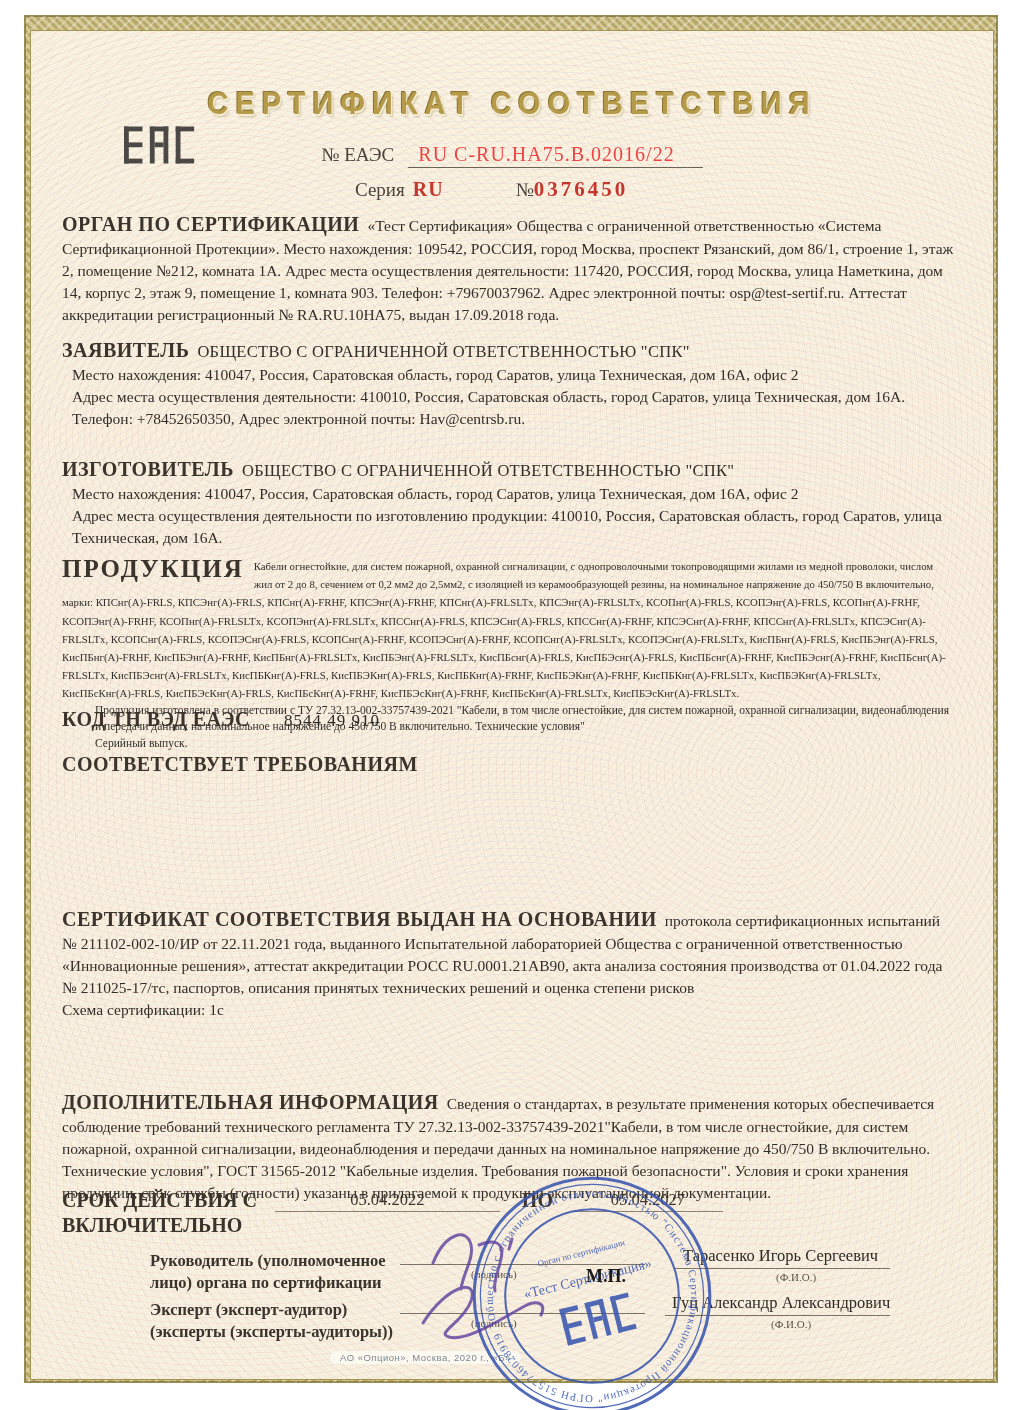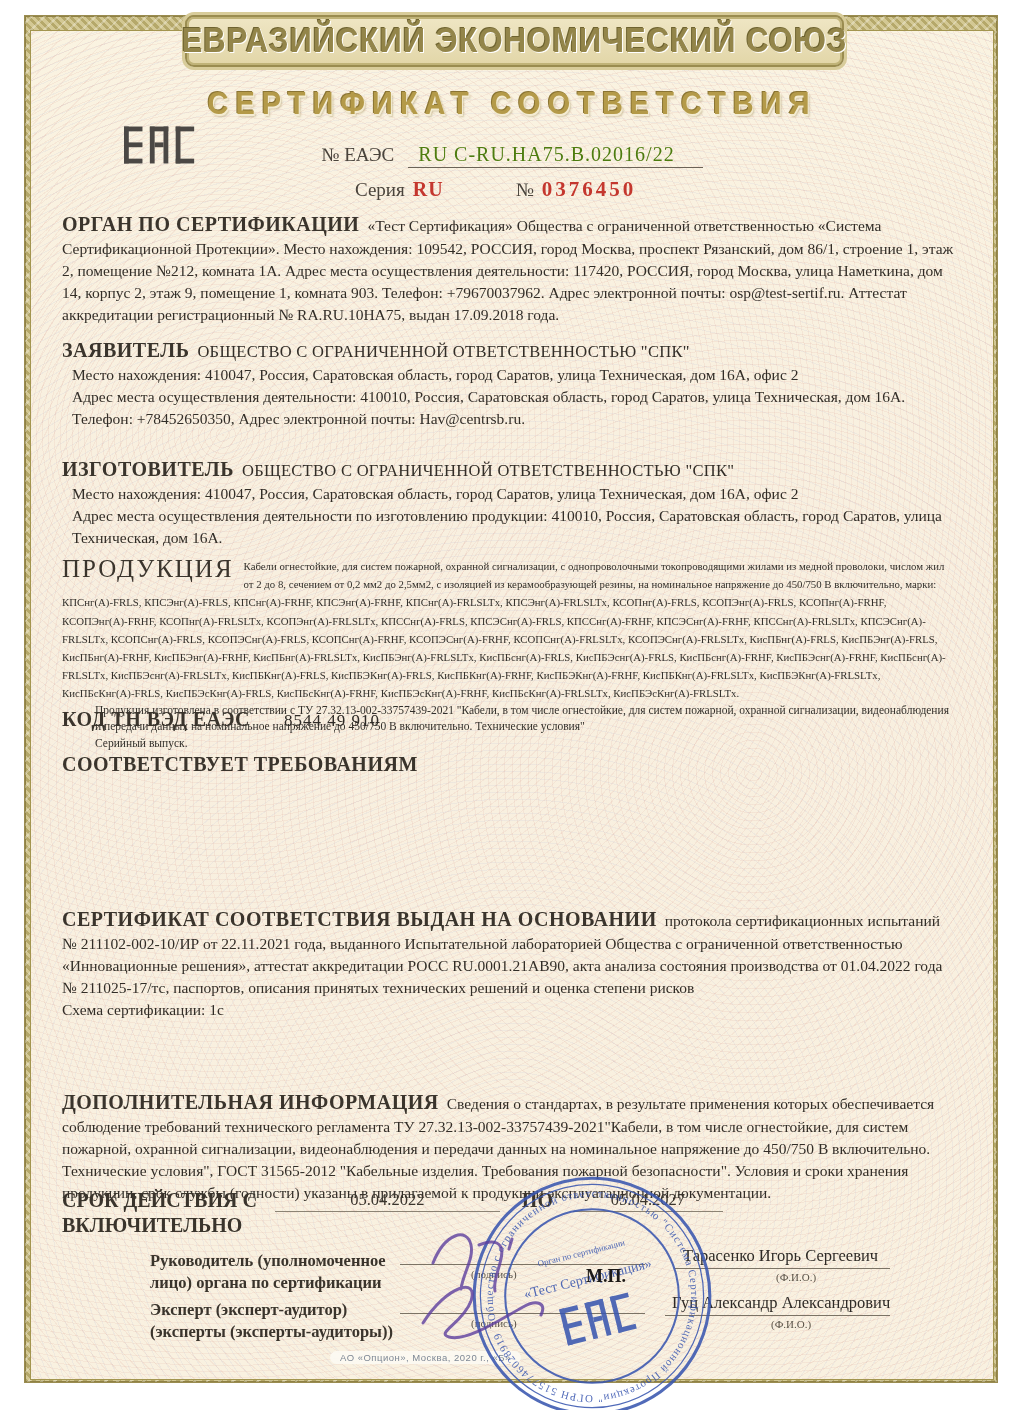--- a/index.html
+++ b/index.html
@@ -45,35 +45,35 @@
   }
   .eac-mark{position:absolute;left:124px;top:110px;}
   .cert-title{
     position:absolute;left:0;top:88px;width:100%;text-align:center;
     font-family:"Liberation Sans",sans-serif;font-weight:800;font-size:29px;letter-spacing:7px;
     color:#b49a49;transform:scaleY(1.05);
     text-shadow:1px 1px 0 #f4ecd2,-1px -1px 0 #8a7433,2px 2px 2px rgba(140,120,60,.35);
   }
   .num-line{position:absolute;left:0;top:143px;width:100%;text-align:center;font-size:19px;}
   .num-label{color:#4a443c;margin-right:14px;}
-  .num-value{font-size:20px;letter-spacing:1px;color:#4d7c0f;border-bottom:1.5px solid #6b6357;padding:0 28px 2px 10px;}
+  .num-value{font-size:20px;letter-spacing:1px;color:#ef4444;border-bottom:1.5px solid #6b6357;padding:0 28px 2px 10px;}
   .series-line{position:absolute;left:355px;top:177px;font-size:19px;color:#4a443c;}
   .series-value{color:#c4372e;font-weight:bold;font-size:20px;margin-left:8px;letter-spacing:1px;}
   .blank-label{margin-left:72px;}
-  .blank-value{color:#c4372e;font-weight:bold;font-size:21px;letter-spacing:3px;margin-left:8px;font-family:"Liberation Serif",serif;text-align:center;}
+  .blank-value{color:#c4372e;font-weight:bold;font-size:21px;letter-spacing:3px;font-family:"Liberation Serif",serif;text-align:center;}
 
   
   .sec{position:absolute;left:62px;width:892px;}
   .sec-head{font-weight:bold;font-size:20px;letter-spacing:.5px;color:#3a342c;}
   .sec-head-inline{font-weight:bold;font-size:20px;letter-spacing:.5px;color:#3a342c;margin-right:8px;}
   .body-text{font-size:15.5px;line-height:1.42;color:#322d27;text-align:left;}
   .firm-name{font-size:16.5px;letter-spacing:.3px;color:#322d27;}
   .ind{padding-left:10px;}
 
-  .prod-head{float:left;font-weight:normal;font-size:25px;letter-spacing:2px;color:#3a342c;margin-right:10px;line-height:1.0;}
+  .prod-head{float:left;font-weight:bold;font-size:25px;letter-spacing:2px;color:#3a342c;margin-right:10px;line-height:1.0;}
   .prod-text{font-size:10.8px;line-height:1.5;color:#33302b;}
   .prod-extra{font-size:11.5px;line-height:1.45;color:#33302b;margin-left:33px;}
 
   .tnved-value{font-size:17px;margin-left:34px;letter-spacing:1px;}
 
   .validity{position:absolute;left:62px;top:1189px;width:892px;font-weight:bold;font-size:20px;color:#3a342c;}
   .date-ul{display:inline-block;border-bottom:1px solid #8c8374;text-align:center;font-weight:normal;font-size:16.5px;vertical-align:bottom;padding-bottom:1px;}
   .d1{width:225px;margin:0 22px 0 18px;}
   .d2{width:150px;margin-left:20px;}
   .incl{margin-top:2px;}
@@ -97,23 +97,20 @@
   }
 </style>
 </head>
 <body>
 
 <div class="band"></div>
 <div class="inner"></div>
 
 <div class="content">
 
-  <div class="banner">
-    <span class="banner-text">ЕВРАЗИЙСКИЙ ЭКОНОМИЧЕСКИЙ СОЮЗ</span>
-  </div>
 
   <svg class="eac-mark" width="72" height="70" viewBox="0 0 195 100">
     <g fill="#4b4845">
       <rect x="0" y="0" width="13" height="100"></rect>
         <rect x="0" y="0" width="50" height="13"></rect>
         <rect x="0" y="43" width="50" height="13"></rect>
         <rect x="0" y="87" width="50" height="13"></rect>
       <rect x="70" y="0" width="13" height="100"></rect>
         <rect x="107" y="0" width="13" height="100"></rect>
         <rect x="70" y="0" width="50" height="13"></rect>

